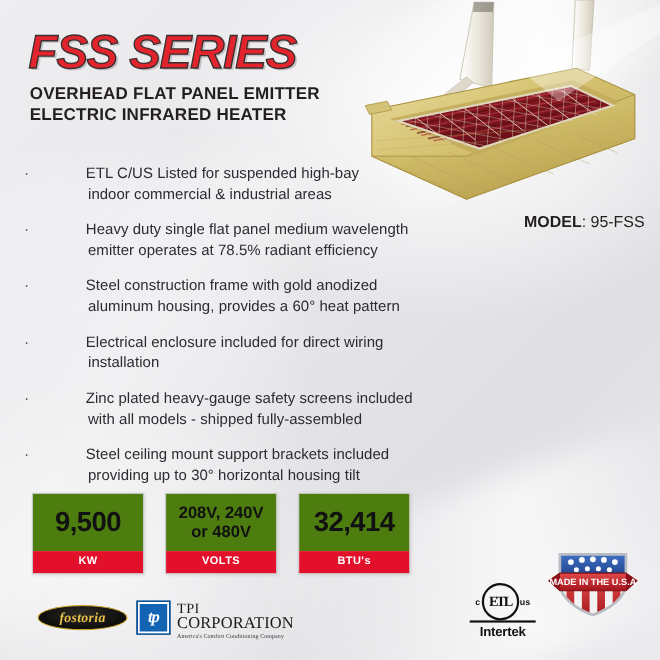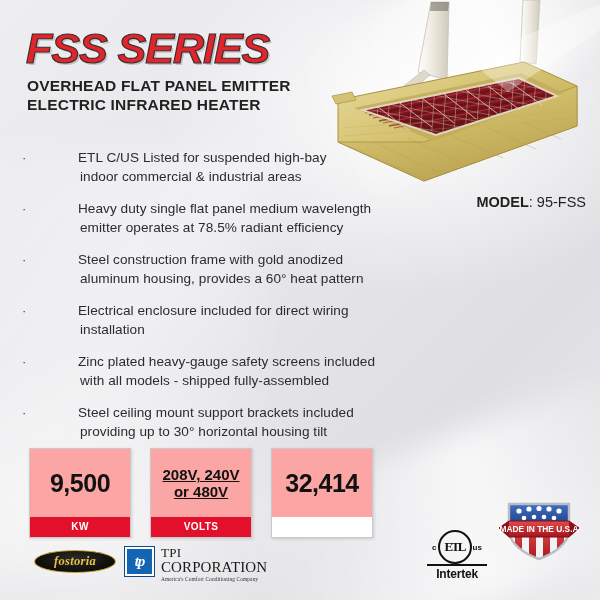--- a/index.html
+++ b/index.html
@@ -65,25 +65,25 @@
   
   #photo{position:absolute;left:318px;top:0;width:282px;height:200px;}
 
   
   #specs{position:absolute;left:29px;top:448px;display:flex;gap:19px;}
   .spec{
     width:100px;background:#fff;border:1px solid #c9c9cc;
     box-shadow:1px 1px 3px rgba(0,0,0,.14);
   }
   .spec .val{
-    height:68px;display:flex;align-items:center;justify-content:center;
-    text-align:center;color:#111;font-weight:bold;background:#fca5a5;
+    height:52px;display:flex;align-items:center;justify-content:center;
+    text-align:center;color:#111;font-weight:bold;background:#4d7c0f;
   }
   .spec.big .val{font-size:25px;letter-spacing:-.5px;}
-  .spec.small .val{font-size:15px;line-height:17px;text-decoration:underline;}
+  .spec.small .val{font-size:15px;line-height:17px;}
   .spec .lbl{
     background:#e2102b;color:#fff;font-weight:bold;font-size:10px;
     text-align:center;padding:4px 0 5px;letter-spacing:.4px;
   }
 
   
   #fostoria{position:absolute;left:34px;top:550px;}
   #fostoria .oval{
     width:80px;height:21px;border-radius:50%/50%;
     background:radial-gradient(ellipse at 50% 35%,#2c2a25 0%,#0d0d0c 70%);
@@ -291,20 +291,21 @@
       <div class="val">
         <div>
           <div>208V, 240V</div>
           <div>or 480V</div>
         </div>
       </div>
       <div class="lbl">VOLTS</div>
     </div>
     <div class="spec big">
       <div class="val">32,414</div>
+      <div class="lbl">BTU's</div>
     </div>
   </div>
 
   <div id="fostoria">
     <div class="oval">
       <span class="word">fostoria</span>
     </div>
   </div>
 
   <div id="tpi">

